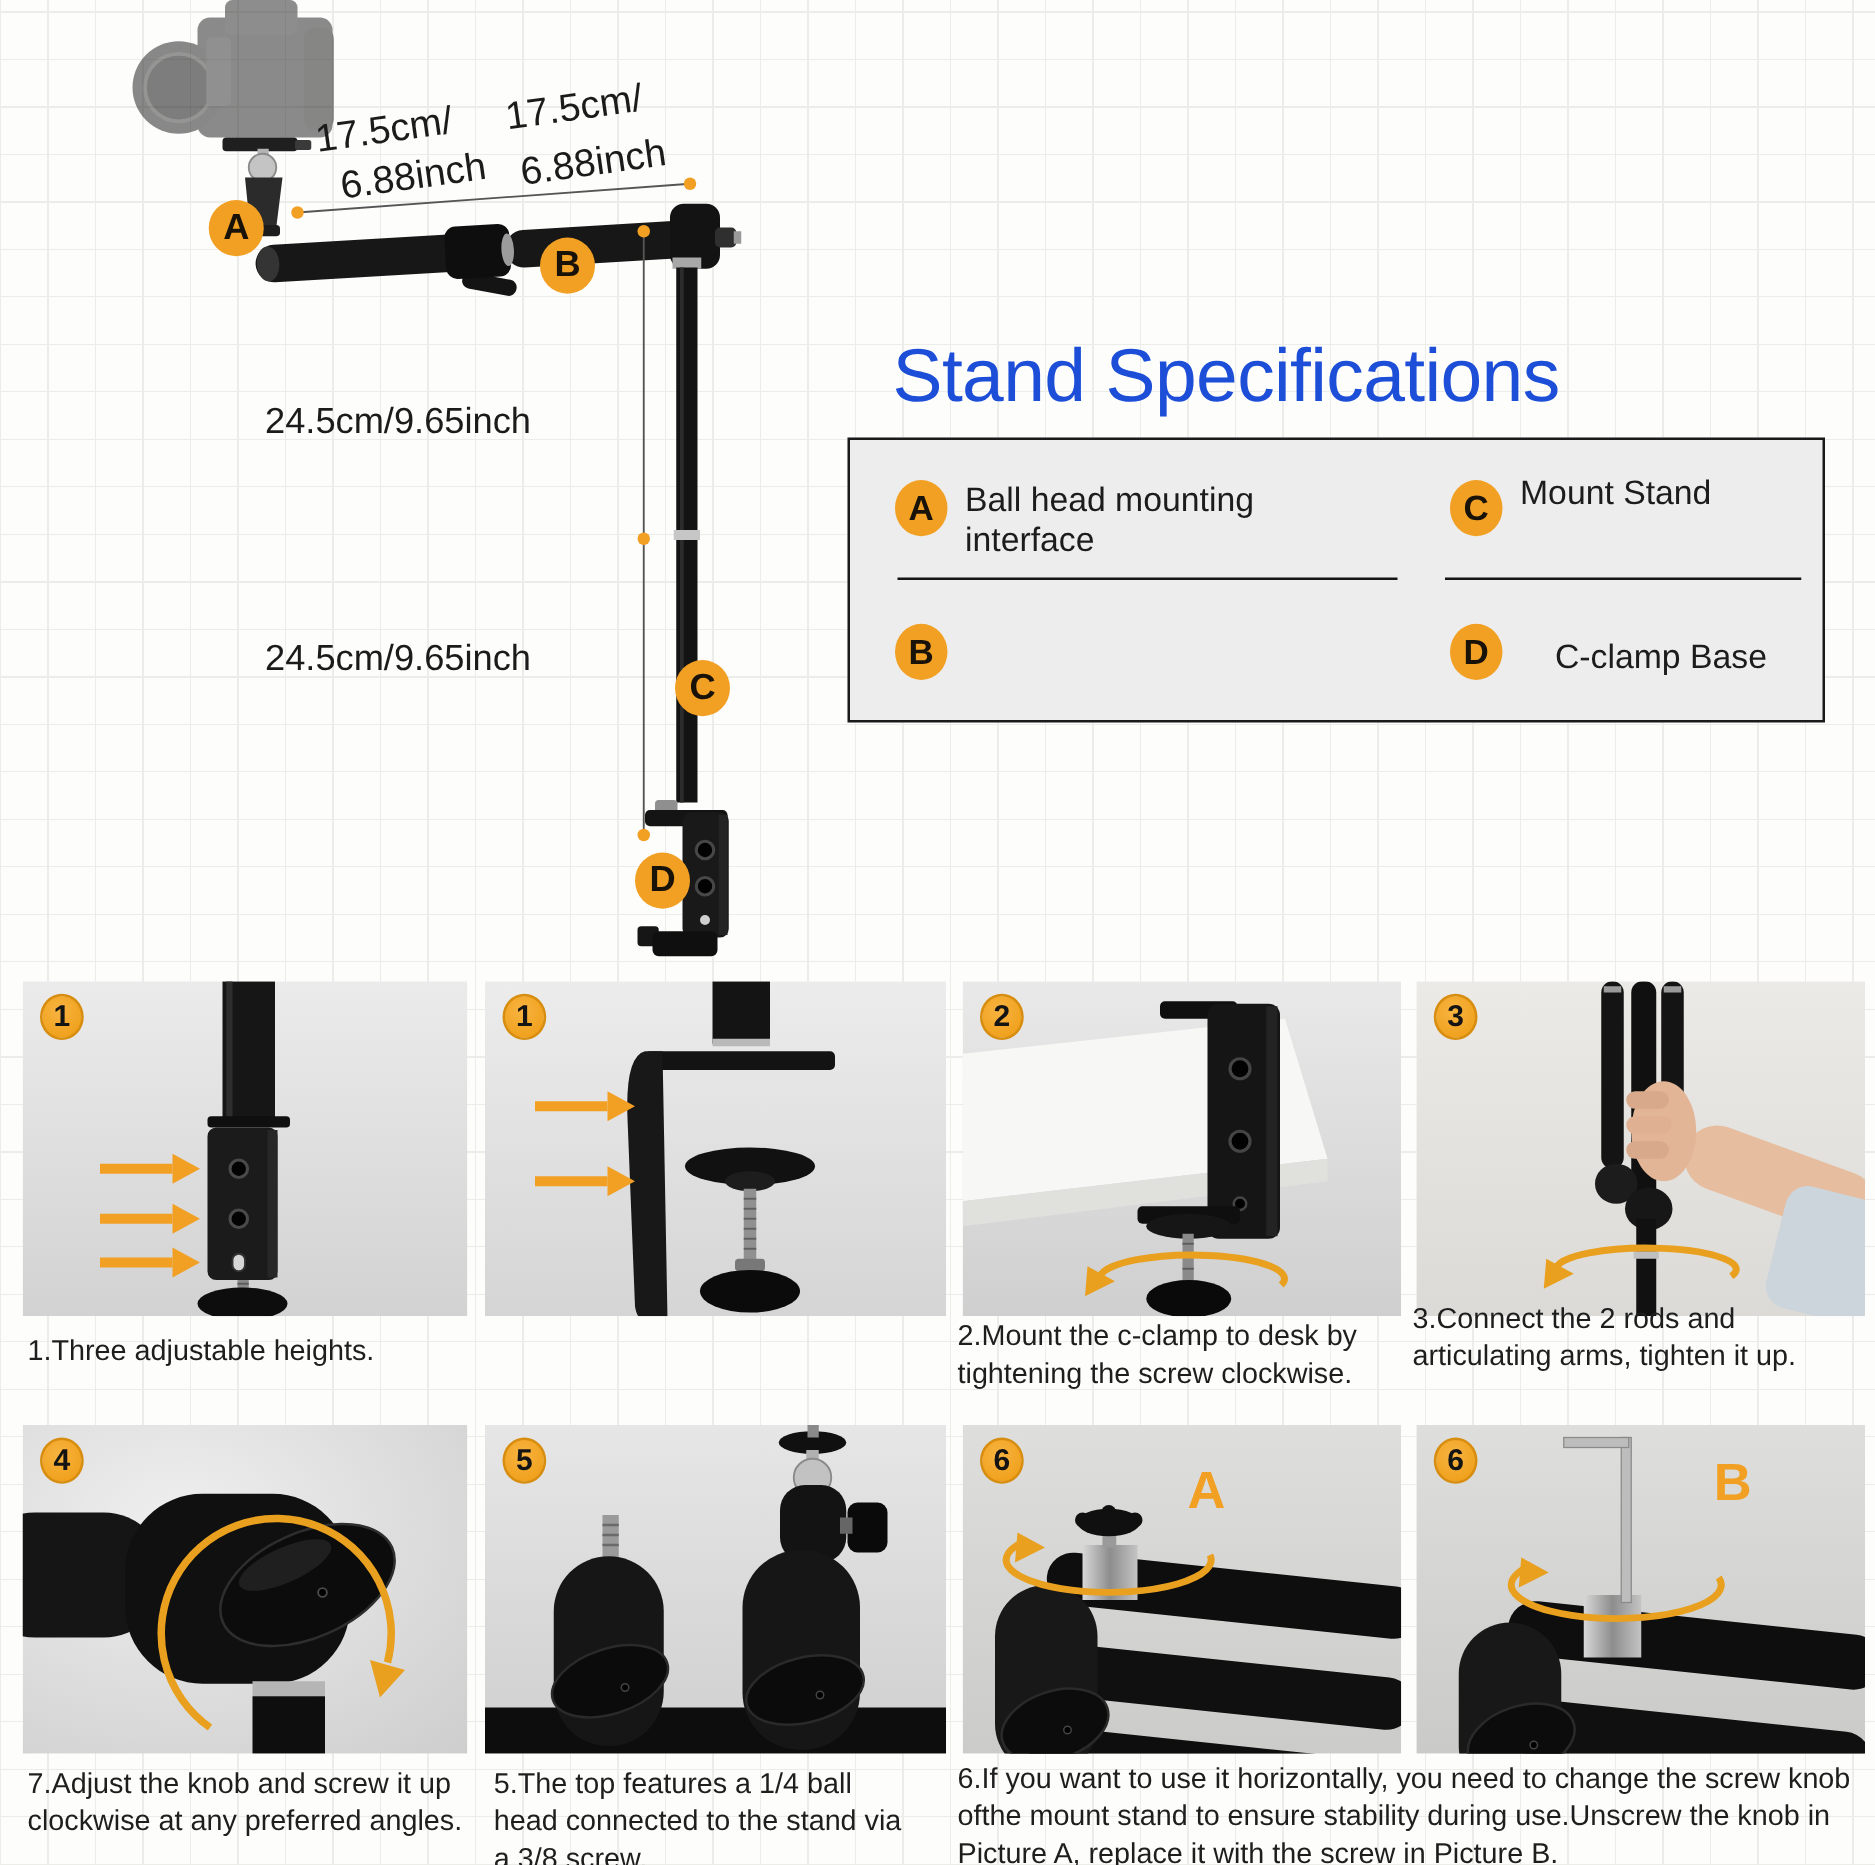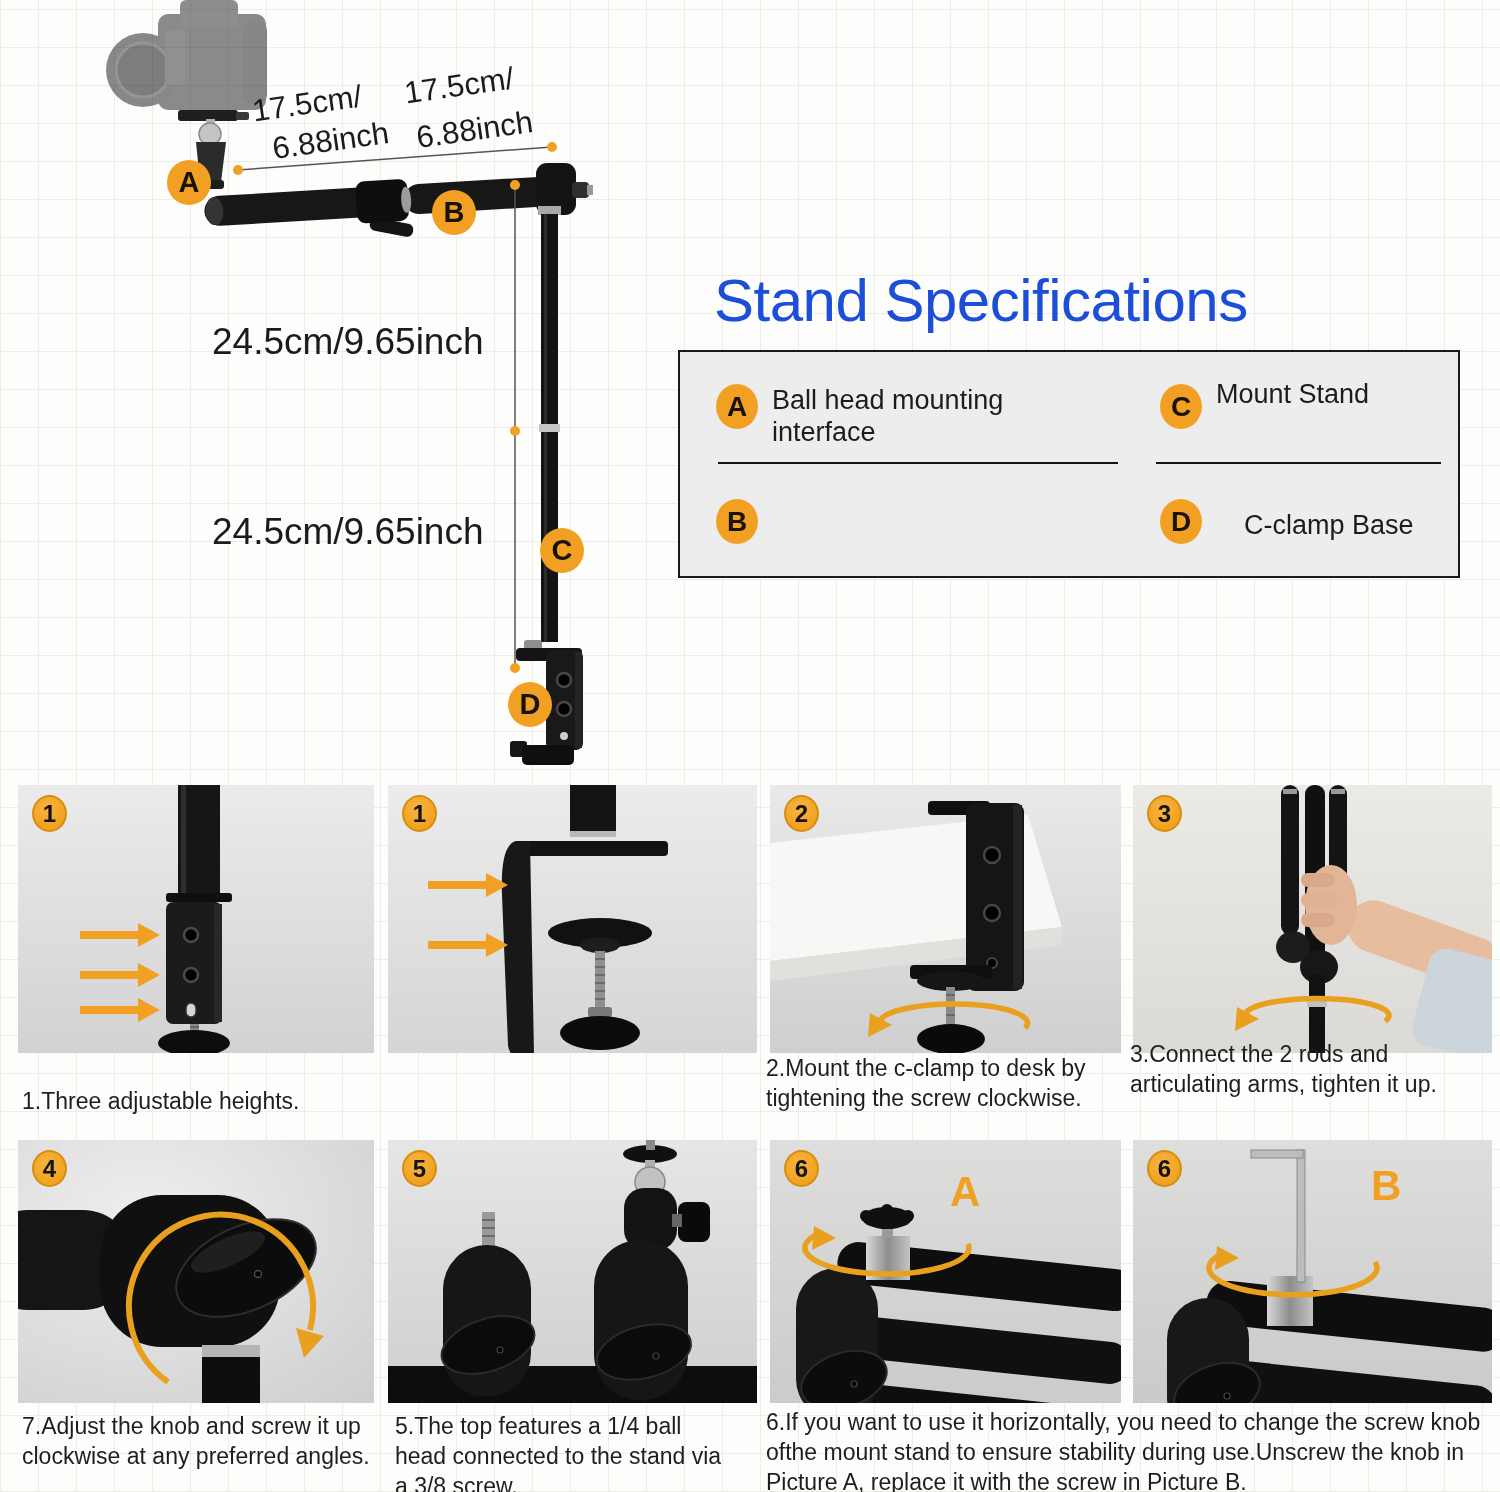--- a/index.html
+++ b/index.html
@@ -8,21 +8,21 @@
     font-family:"Liberation Sans",sans-serif;
     background:
       repeating-linear-gradient(0deg,#ecece8 0 1px,transparent 1px 38px),
       repeating-linear-gradient(90deg,#ecece8 0 1px,transparent 1px 38px),
       #fdfdfc;
   }
   .abs{position:absolute;}
   
   #diagram-svg{left:0;top:0;}
   .measure{position:absolute;font-size:31px;font-weight:500;color:#1b1b1b;transform:rotate(-8deg);white-space:nowrap;}
-  .vmeasure{position:absolute;font-size:37px;font-weight:500;color:#1b1b1b;white-space:nowrap;}
+  .vmeasure{position:absolute;font-size:29px;font-weight:500;color:#1b1b1b;white-space:nowrap;}
   .dbadge{position:absolute;width:44px;height:45px;border-radius:50%;background:#F2A024;
     color:#181208;font-weight:bold;font-size:29px;display:flex;align-items:center;justify-content:center;}
   
   .spec-title{position:absolute;left:714px;top:266px;font-size:60px;font-weight:400;color:#1d4ed8;letter-spacing:-.5px;}
   .spec-box{position:absolute;left:678px;top:350px;width:782px;height:228px;background:#EDEDED;
     border:2px solid #1a1a1a;box-sizing:border-box;}
   .sbadge{position:absolute;width:42px;height:45px;border-radius:50%;background:#F2A024;color:#181208;
     font-weight:bold;font-size:28px;display:flex;align-items:center;justify-content:center;}
   .spec-label{position:absolute;font-size:27px;color:#1c1c1c;font-weight:500;line-height:1.2;}
   .divider{position:absolute;height:2px;background:#141414;}
@@ -262,21 +262,21 @@
     <rect x="176" y="190" width="16" height="78" fill="#111111"></rect>
     <rect x="174" y="216" width="20" height="6" fill="#c0c0c0"></rect>
     <g>
       <path d="M 112,230 A 72 17 0 1 1 252,236" fill="none" stroke="#E9A01F" stroke-width="5.5"></path>
       <polygon points="104,222 126,234 102,246" fill="#E9A01F"></polygon>
     </g>
   </svg>
   <div class="pbadge">3</div>
 </div>
 
-<div class="caption" style="left:22px;top:1066px;width:340px;margin-top:21px;">1.Three adjustable heights.</div>
+<div class="caption" style="left:22px;top:1066px;width:340px;">1.Three adjustable heights.</div>
 <div class="caption" style="left:766px;top:1054px;width:345px;">2.Mount the c-clamp to desk by tightening the screw clockwise.</div>
 <div class="caption" style="left:1130px;top:1040px;width:362px;">3.Connect the 2 rods and articulating arms, tighten it up.</div>
 
 <div class="panel" style="left:18px;top:1140px;width:356px;height:263px;">
   <svg viewBox="0 0 356 263">
     <defs>
         <radialGradient id="g5" cx="0.35" cy="0.3" r="1">
       <stop offset="0" stop-color="#efefef"></stop>
           <stop offset="1" stop-color="#cccccc"></stop>
         </radialGradient>

